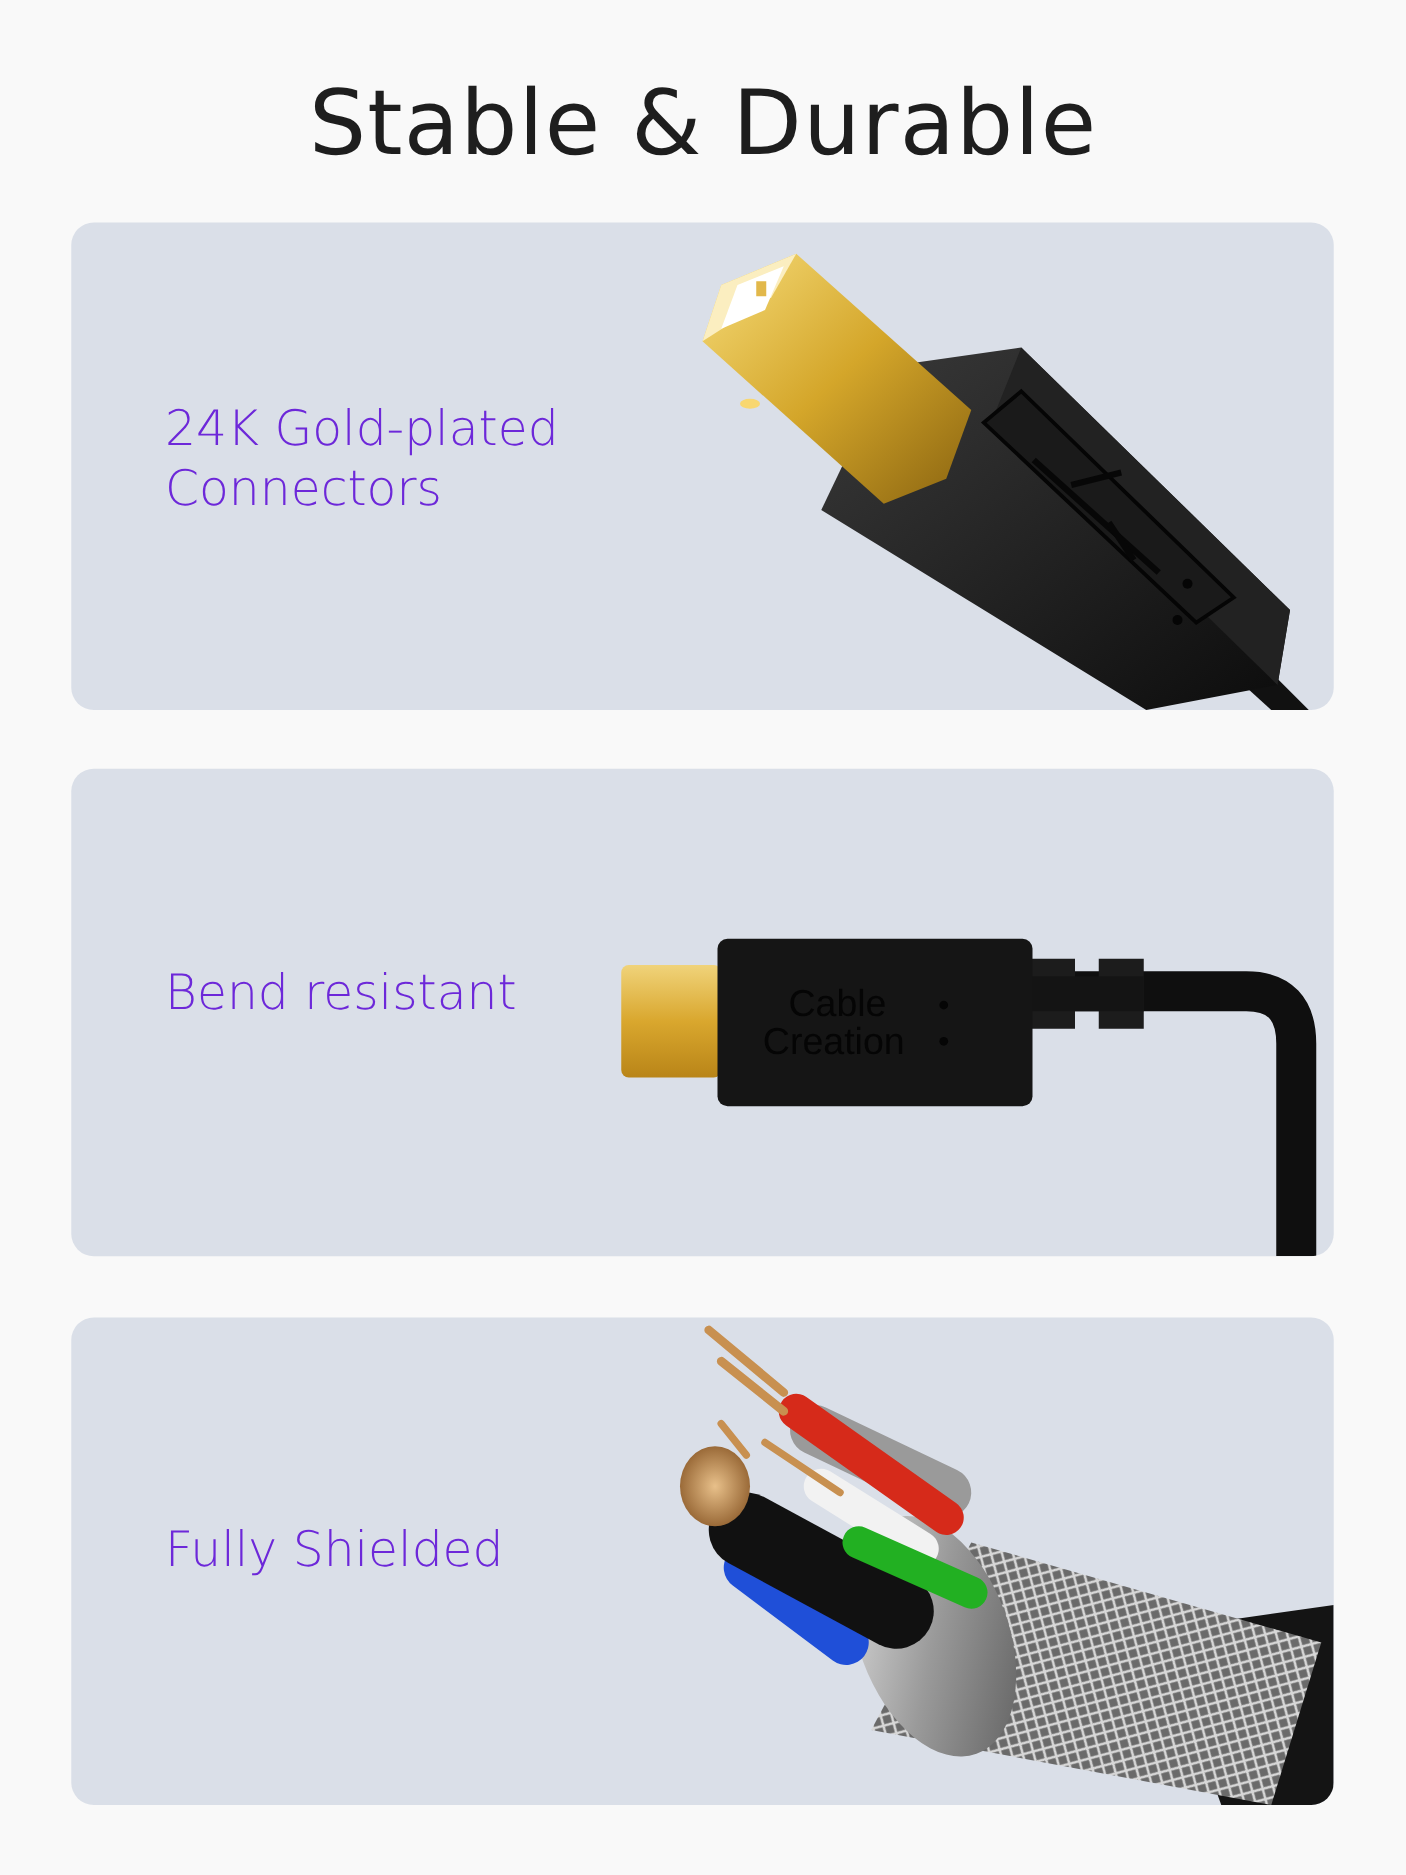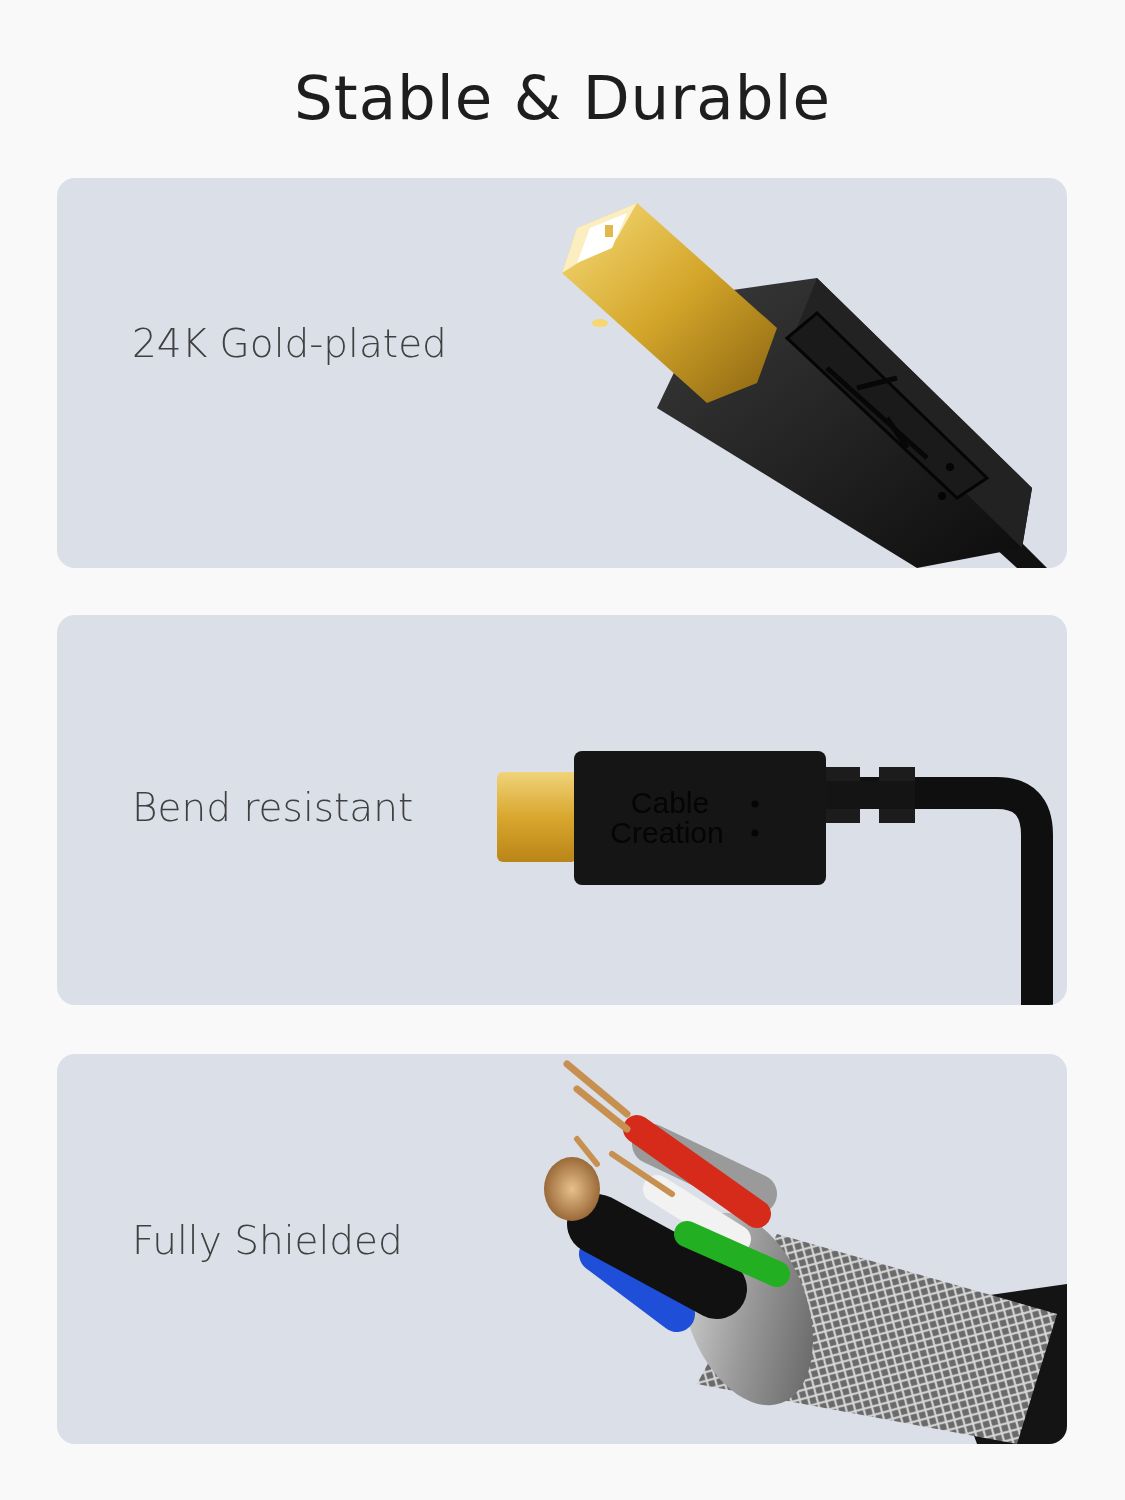--- a/index.html
+++ b/index.html
@@ -4,48 +4,49 @@
   <style>
     html, body { margin: 0; padding: 0; }
     body {
       width: 1125px; height: 1500px;
       background: #f9f9f9;
       font-family: "DejaVu Sans", "Liberation Sans", sans-serif;
       position: relative; overflow: hidden;
     }
     .title {
       position: absolute; left: 0; top: 48px; width: 1125px;
-      text-align: center; font-size: 61px; font-weight: 500;
+      text-align: center; font-size: 72px; font-weight: 500;
       color: #1e1e1e; letter-spacing: 1px; line-height: 100px;
     }
     .card {
       position: absolute; left: 57px; width: 1010px; height: 390px;
       background: #dadfe8; border-radius: 18px; overflow: hidden;
     }
     .card.c1 { top: 178px; }
     .card.c2 { top: 615px; }
     .card.c3 { top: 1054px; }
     .label {
       position: absolute; left: 75px;
-      font-size: 39px; color: #404040; line-height: 48px; font-weight: 300;
+      font-size: 39px; color: #6d28d9; line-height: 48px; font-weight: 300;
     }
     .c1 .label { top: 142px; }
-    .c2 .label { top: 156px; margin-top: 13px; }
+    .c2 .label { top: 156px; }
     .c3 .label { top: 163px; text-align: center; }
     .art { position: absolute; left: 0; top: 0; width: 1010px; height: 390px; }
     .brand-text { font-family: "Liberation Sans", sans-serif; }
   </style>
 </head>
 <body>
 
 <div class="title">Stable &amp; Durable</div>
 
 <div class="card c1">
   <div class="label">
     <div>24K Gold-plated</div>
+    <div>Connectors</div>
   </div>
   <svg class="art" viewBox="0 0 1010 390">
     <defs>
       <linearGradient id="gold1" x1="0" y1="0" x2="1" y2="1">
         <stop offset="0" stop-color="#f6dc7a"></stop>
         <stop offset="0.5" stop-color="#d4a62a"></stop>
         <stop offset="1" stop-color="#8a6410"></stop>
       </linearGradient>
       <linearGradient id="blk1" x1="0" y1="0" x2="1" y2="1">
         <stop offset="0" stop-color="#3a3a3a"></stop>

